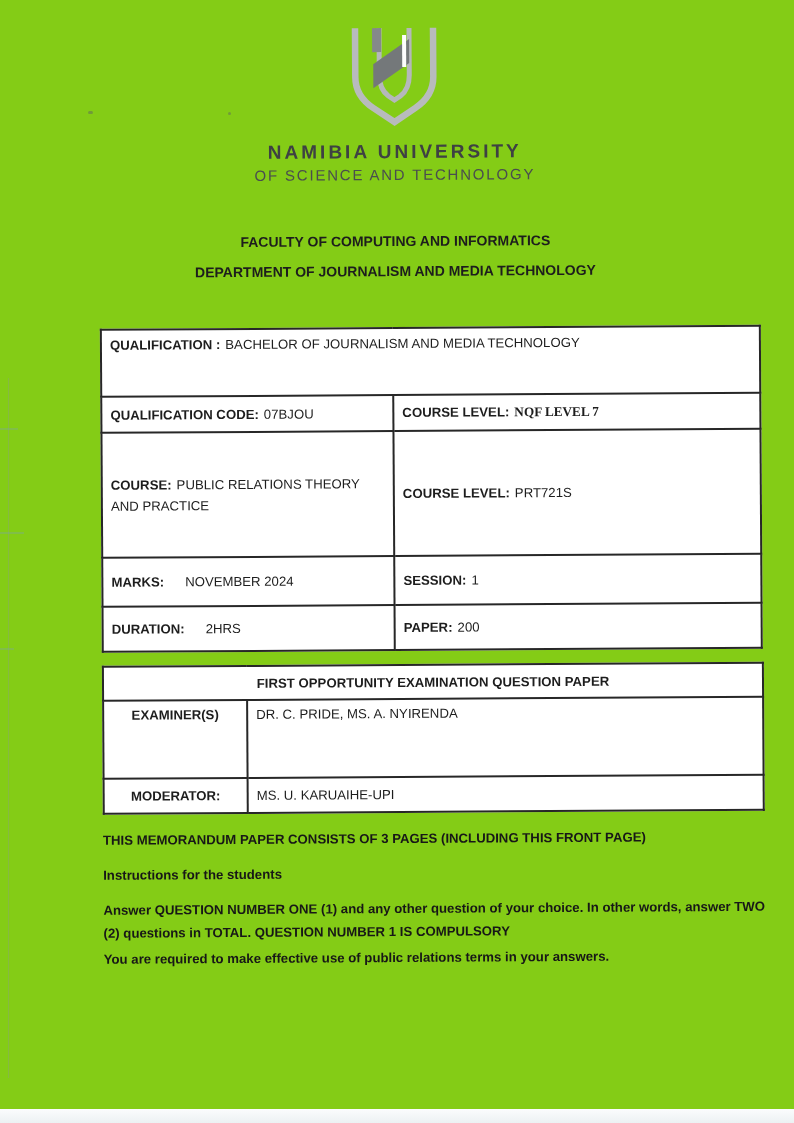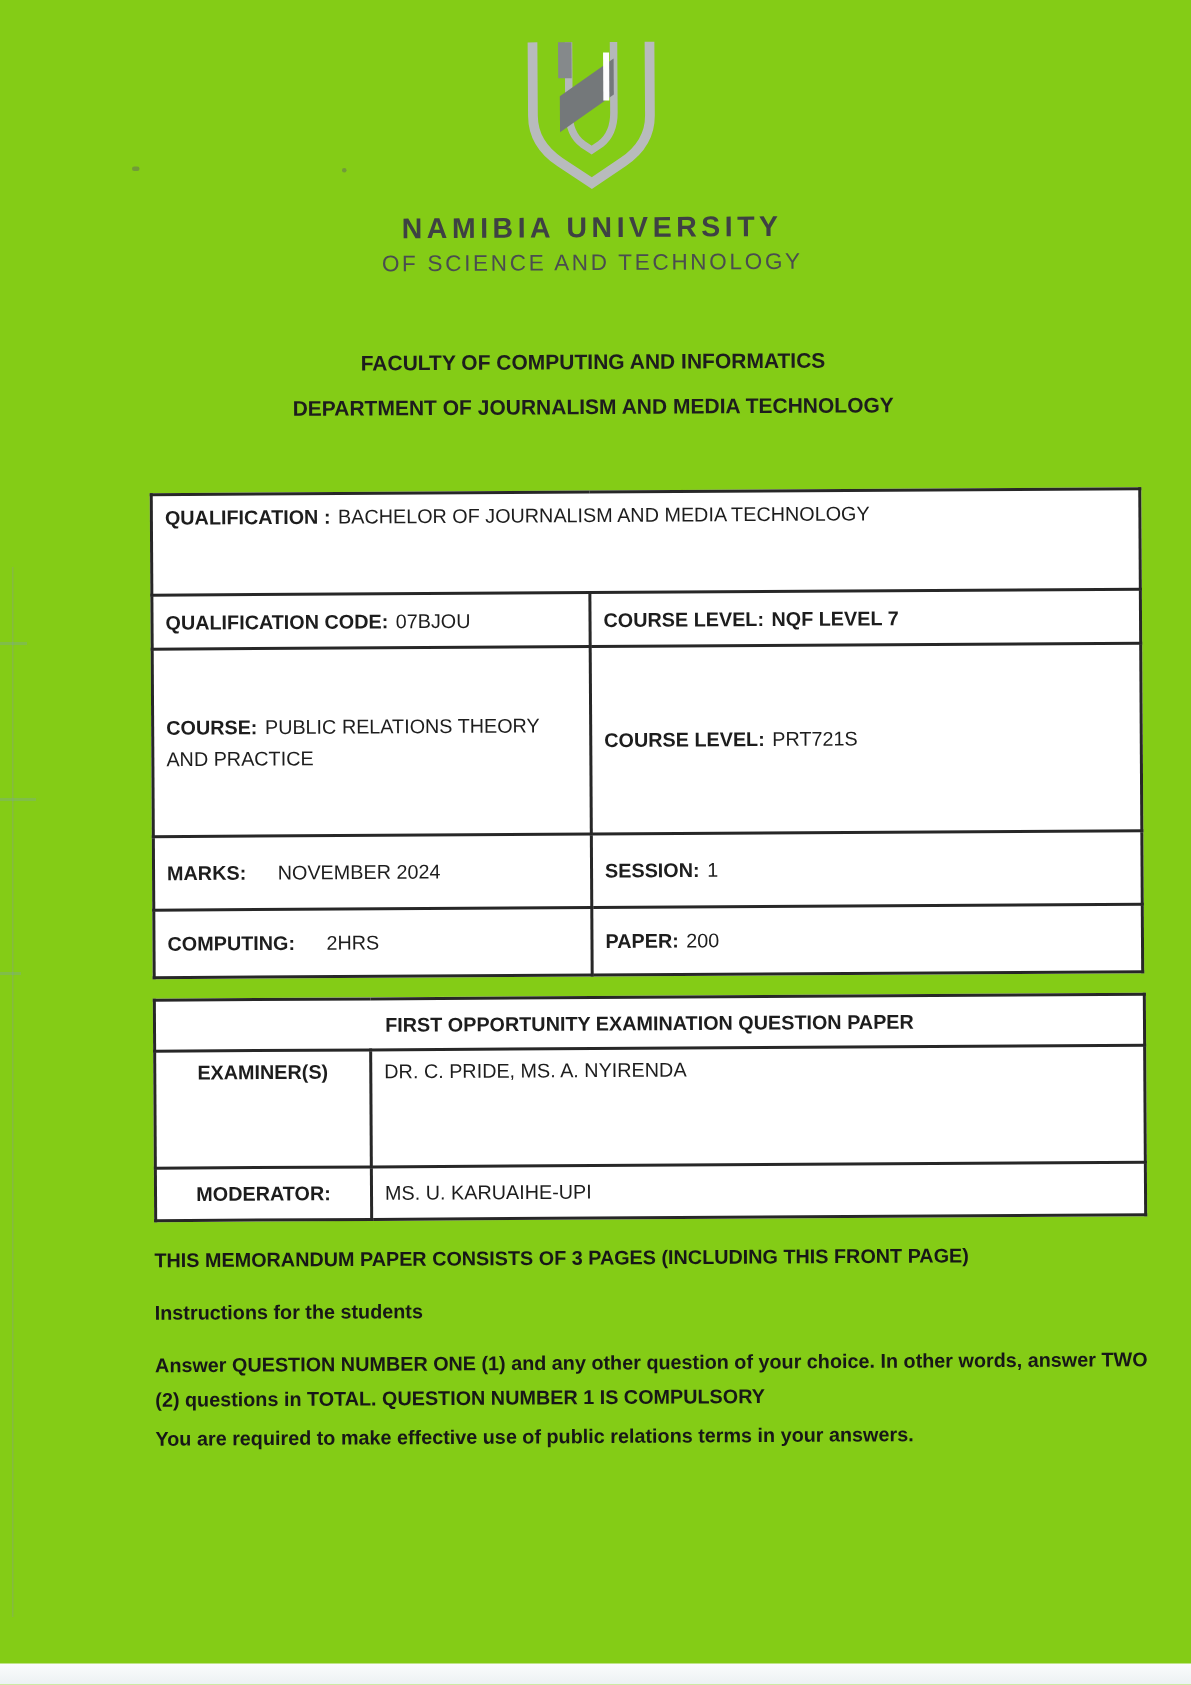--- a/index.html
+++ b/index.html
@@ -18,21 +18,21 @@
   
   .faculty,.department{position:absolute;left:0;width:100%;text-align:center;font-weight:700;font-size:14px;}
   .faculty{top:233px;}
   .department{top:263px;}
 
   
   table{position:absolute;border-collapse:collapse;table-layout:fixed;background:#fff;}
   td{border:2px solid #272727;font-size:13.2px;padding:4px 8px;color:#1d1d1d;overflow:hidden;}
   .lbl{font-weight:700;text-align:center;}
   .val{font-weight:400;margin-left:5px;}
-  .val.bold{font-weight:700;}
+  .val.bold{font-weight:700;font-family:Liberation Serif, serif;}
   .val.wide{padding-left:16px;}
 
   .t1{left:101px;top:327px;width:661px;}
   .t1 .c1{width:292px;}
   .t1 .r1 td{height:54px;vertical-align:top;padding-top:7px;}
   .t1 .r2 td{height:26px;}
   .t1 .r3 td{height:115px;}
   .t1 .r3 .course-cell{line-height:21px;}
   .t1 .r4 td{height:39px;}
   .t1 .r5 td{height:35px;}
@@ -115,21 +115,21 @@
       <tr class="r4">
         <td>
           <span class="lbl">MARKS:</span><span class="val wide">NOVEMBER 2024</span>
         </td>
         <td>
           <span class="lbl">SESSION:</span><span class="val">1</span>
         </td>
       </tr>
       <tr class="r5">
         <td>
-          <span class="lbl">COMPUTING:</span><span class="val wide">2HRS</span>
+          <span class="lbl">DURATION:</span><span class="val wide">2HRS</span>
         </td>
         <td>
           <span class="lbl">PAPER:</span><span class="val">200</span>
         </td>
       </tr>
     </tbody>
       </table>
 
     <table class="t2">
       <colgroup>

